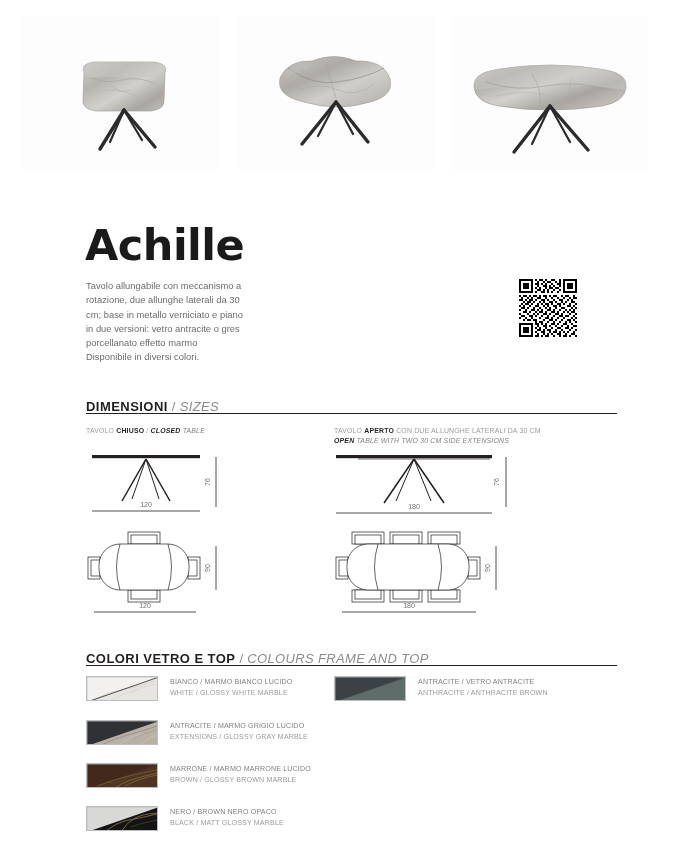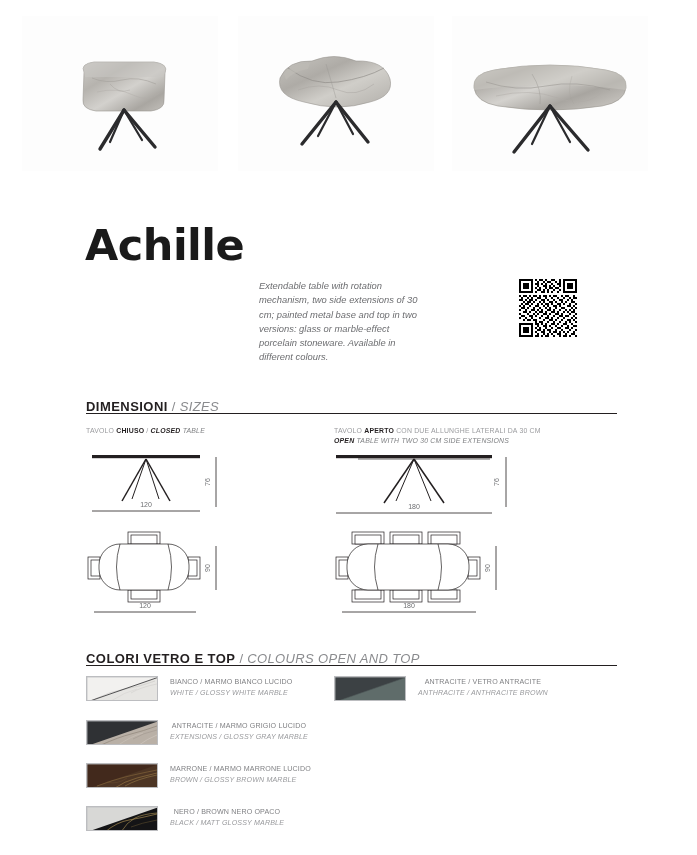--- a/index.html
+++ b/index.html
@@ -91,22 +91,22 @@
     width: 72px; height: 25px;
     border: 0.6px solid #bcbdc0;
     overflow: hidden;
   }
   .swatch svg { display: block; }
 
   .swatch-label {
     position: absolute; left: 84px; top: 1px;
     font-size: 7.1px; line-height: 1.55; white-space: nowrap;
   }
-  .swatch-label .l1 { color: #808184; letter-spacing: 0.15px; text-align: center; }
-  .swatch-label .l2 { color: #9a9b9e; font-style: italic; letter-spacing: 0.15px; }
+  .swatch-label .l1 { color: #808184; letter-spacing: 0.15px; }
+  .swatch-label .l2 { color: #9a9b9e; letter-spacing: 0.15px; }
 </style>
 </head>
 <body>
 
 <div class="page">
 
   <div class="photos">
 
     <div class="photo p1">
       <svg viewBox="0 0 196 155">
@@ -188,21 +188,21 @@
           <path d="M98 90 L136 134" stroke-width="3.4"></path>
           <path d="M98 90 L80 128" stroke-width="2.2"></path>
           <path d="M98 90 L118 126" stroke-width="2.2"></path>
         </g>
       </svg>
     </div>
   </div>
 
   <div class="title">Achille</div>
 
-  <div class="desc en">Extendable table with rotation mechanism, two side extensions of 30 cm; painted metal base and top in two versions: glass or marble-effect porcelain stoneware. Available in different colours.</div>
+  <div class="desc it">Tavolo allungabile con meccanismo a rotazione, due allunghe laterali da 30 cm; base in metallo verniciato e piano in due versioni: vetro antracite o gres porcellanato effetto marmo Disponibile in diversi colori.</div>
 
   <div class="qr">
     <svg viewBox="0 0 29 29" width="58" height="58" shape-rendering="crispEdges">
       <rect width="29" height="29" fill="#ffffff"></rect>
       <g fill="#000000">
         <path d="M0 0h7v7H0z"></path>
           <path d="M22 0h7v7h-7z"></path>
           <path d="M0 22h7v7H0z"></path>
       </g>
       <g fill="#ffffff">
@@ -549,21 +549,21 @@
       <g stroke="#231f20" fill="none" stroke-width="0.8">
         <path d="M8 84 L142 84"></path>
         <path d="M162 18 L162 62"></path>
       </g>
       <text class="dimtxt" x="75" y="80" text-anchor="middle">180</text>
       <text class="dimtxt" x="156" y="40" text-anchor="middle" transform="rotate(-90 156 40)">90</text>
     </svg>
   </div>
 
   <div class="sec-title" id="col-title">
-    <b>COLORI VETRO E TOP</b><span> / </span><i>COLOURS OPEN AND TOP</i>
+    <b>COLORI VETRO E TOP</b><span> / </span><i>COLOURS FRAME AND TOP</i>
   </div>
   <div class="rule" id="col-rule"></div>
 
   <div class="swatch-row c1">
     <div class="swatch">
       <svg width="72" height="25" viewBox="0 0 72 25">
         <rect width="72" height="25" fill="#f2f1ef"></rect>
         <path d="M0 25 L72 0 L72 25 Z" fill="#e6e5e2"></path>
         <path d="M8 22 q16 -8 30 -10 t30 -8" stroke="#c9c7c4" stroke-width="0.6" fill="none"></path>
         <path d="M24 24 q14 -9 26 -12" stroke="#d3d1ce" stroke-width="0.5" fill="none"></path>

